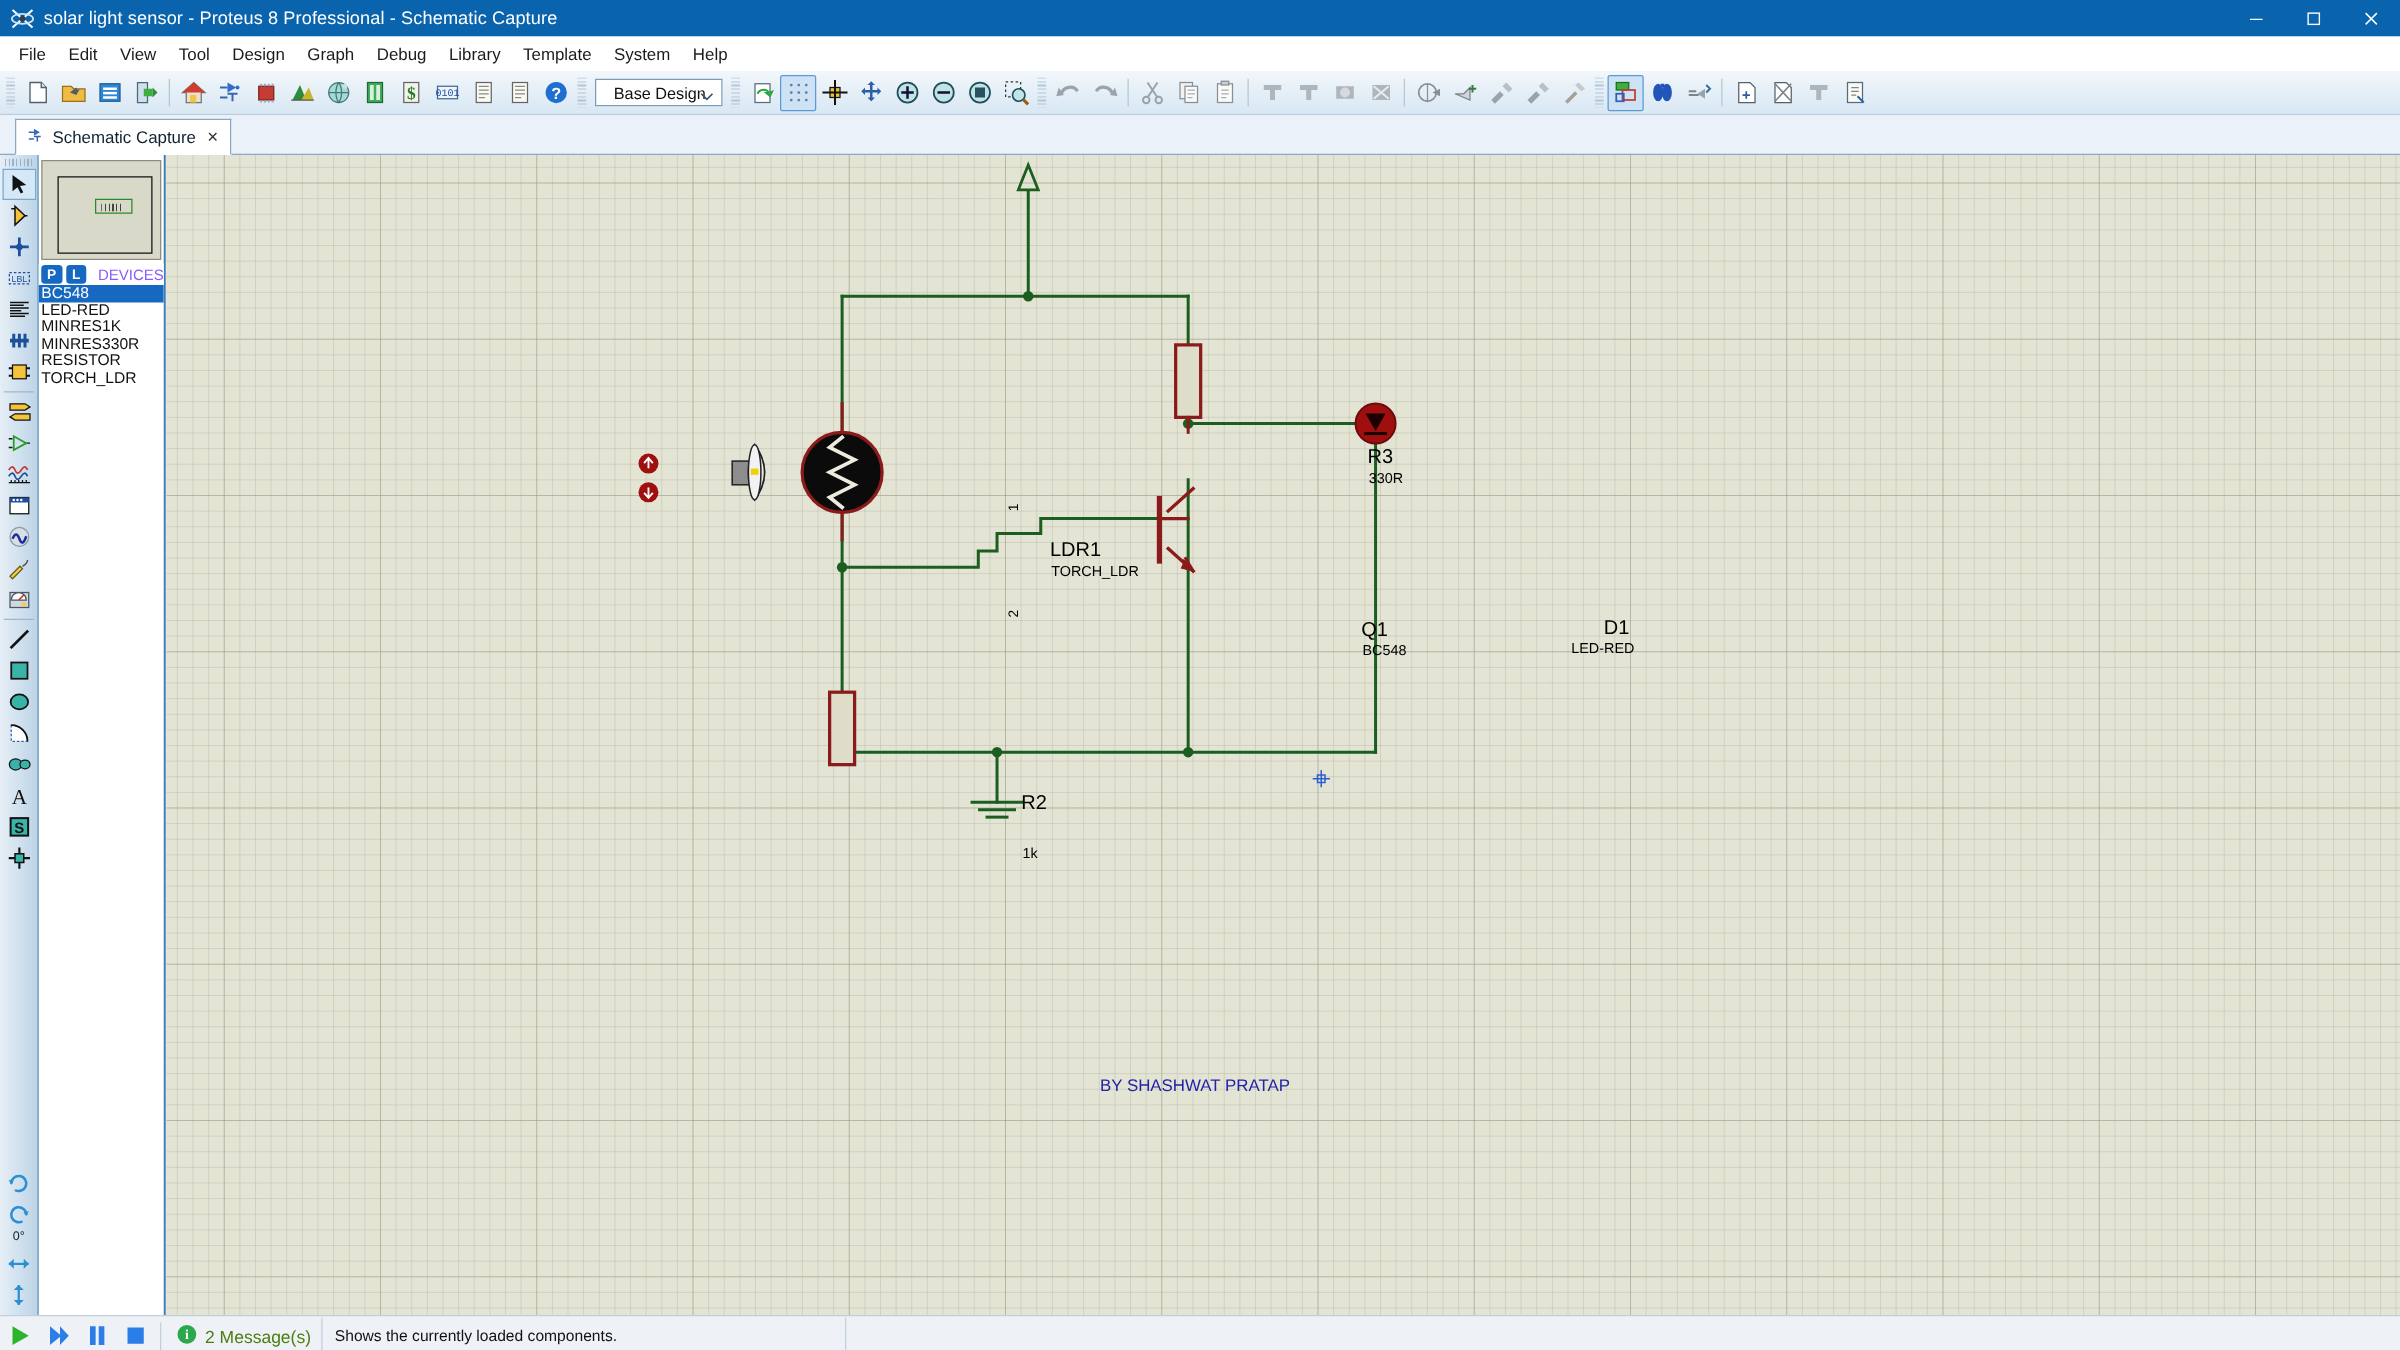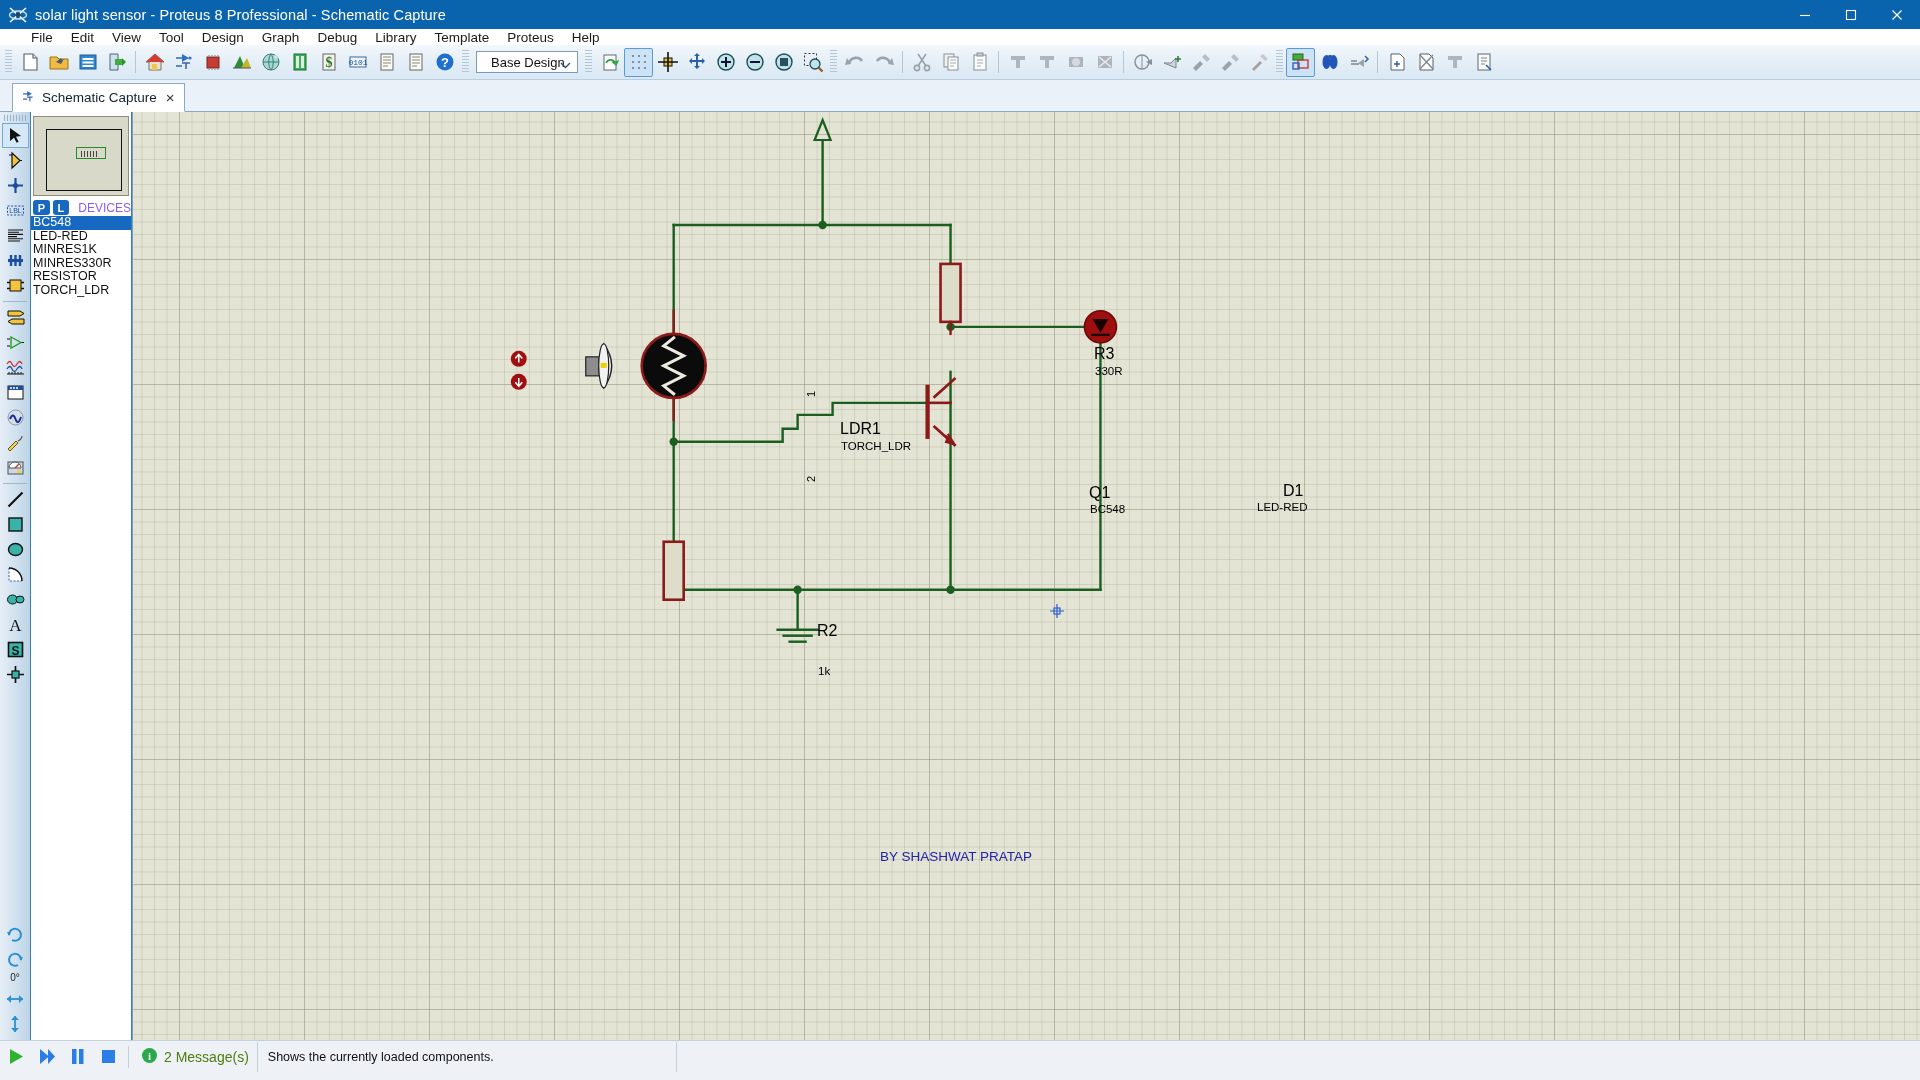--- a/index.html
+++ b/index.html
@@ -19,21 +19,21 @@
     color:#fff; position:relative;
   }
   #app-icon{ width:22px; height:22px; margin:0 6px 0 7px; position:relative; flex:none; }
   #app-icon svg{ display:block; }
   #title-text{ font-size:14.5px; letter-spacing:.1px; white-space:nowrap; }
   #win-controls{ position:absolute; right:0; top:0; height:29px; display:flex; }
   .wbtn{ width:46px; height:29px; display:flex; align-items:center; justify-content:center; }
   .wbtn svg{ display:block; }
 
   
-  #menubar{ height:16px; background:#fff; display:flex; align-items:center; padding-left:22px; }
+  #menubar{ height:28px; background:#fff; display:flex; align-items:center; padding-left:6px; }
   .menu-item{ padding:3px 9px; font-size:13.5px; color:#1b1b1b; cursor:default; }
 
   
   #toolbar{
     height:35px; background:linear-gradient(180deg,#f2f7fb 0%,#e2edf6 60%,#d9e8f4 100%);
     display:flex; align-items:center; padding-left:2px; border-bottom:1px solid #b9cddd;
   }
   .tb-grip{ width:7px; height:24px; margin:0 3px;
     background-image:repeating-linear-gradient(180deg,#a9bfd0 0 1px,transparent 1px 3px);
     background-size:2px 100%; background-repeat:repeat-x; background-position:1px 0; opacity:.85; }
@@ -156,21 +156,21 @@
 <div id="menubar">
   <div class="menu-item">File</div>
   <div class="menu-item">Edit</div>
   <div class="menu-item">View</div>
   <div class="menu-item">Tool</div>
   <div class="menu-item">Design</div>
   <div class="menu-item">Graph</div>
   <div class="menu-item">Debug</div>
   <div class="menu-item">Library</div>
   <div class="menu-item">Template</div>
-  <div class="menu-item">Proteus</div>
+  <div class="menu-item">System</div>
   <div class="menu-item">Help</div>
 </div>
 
 <div id="toolbar">
   <div class="tb-grip"></div>
 
   <div class="tb-btn">
     <svg width="22" height="22" viewBox="0 0 22 22">
         <path d="M5 3h9l4 4v12H5z" fill="#fff" stroke="#55606b" stroke-width="1.1"></path>
         <path d="M14 3v4h4" fill="#dde6ee" stroke="#55606b" stroke-width="1.1"></path>

